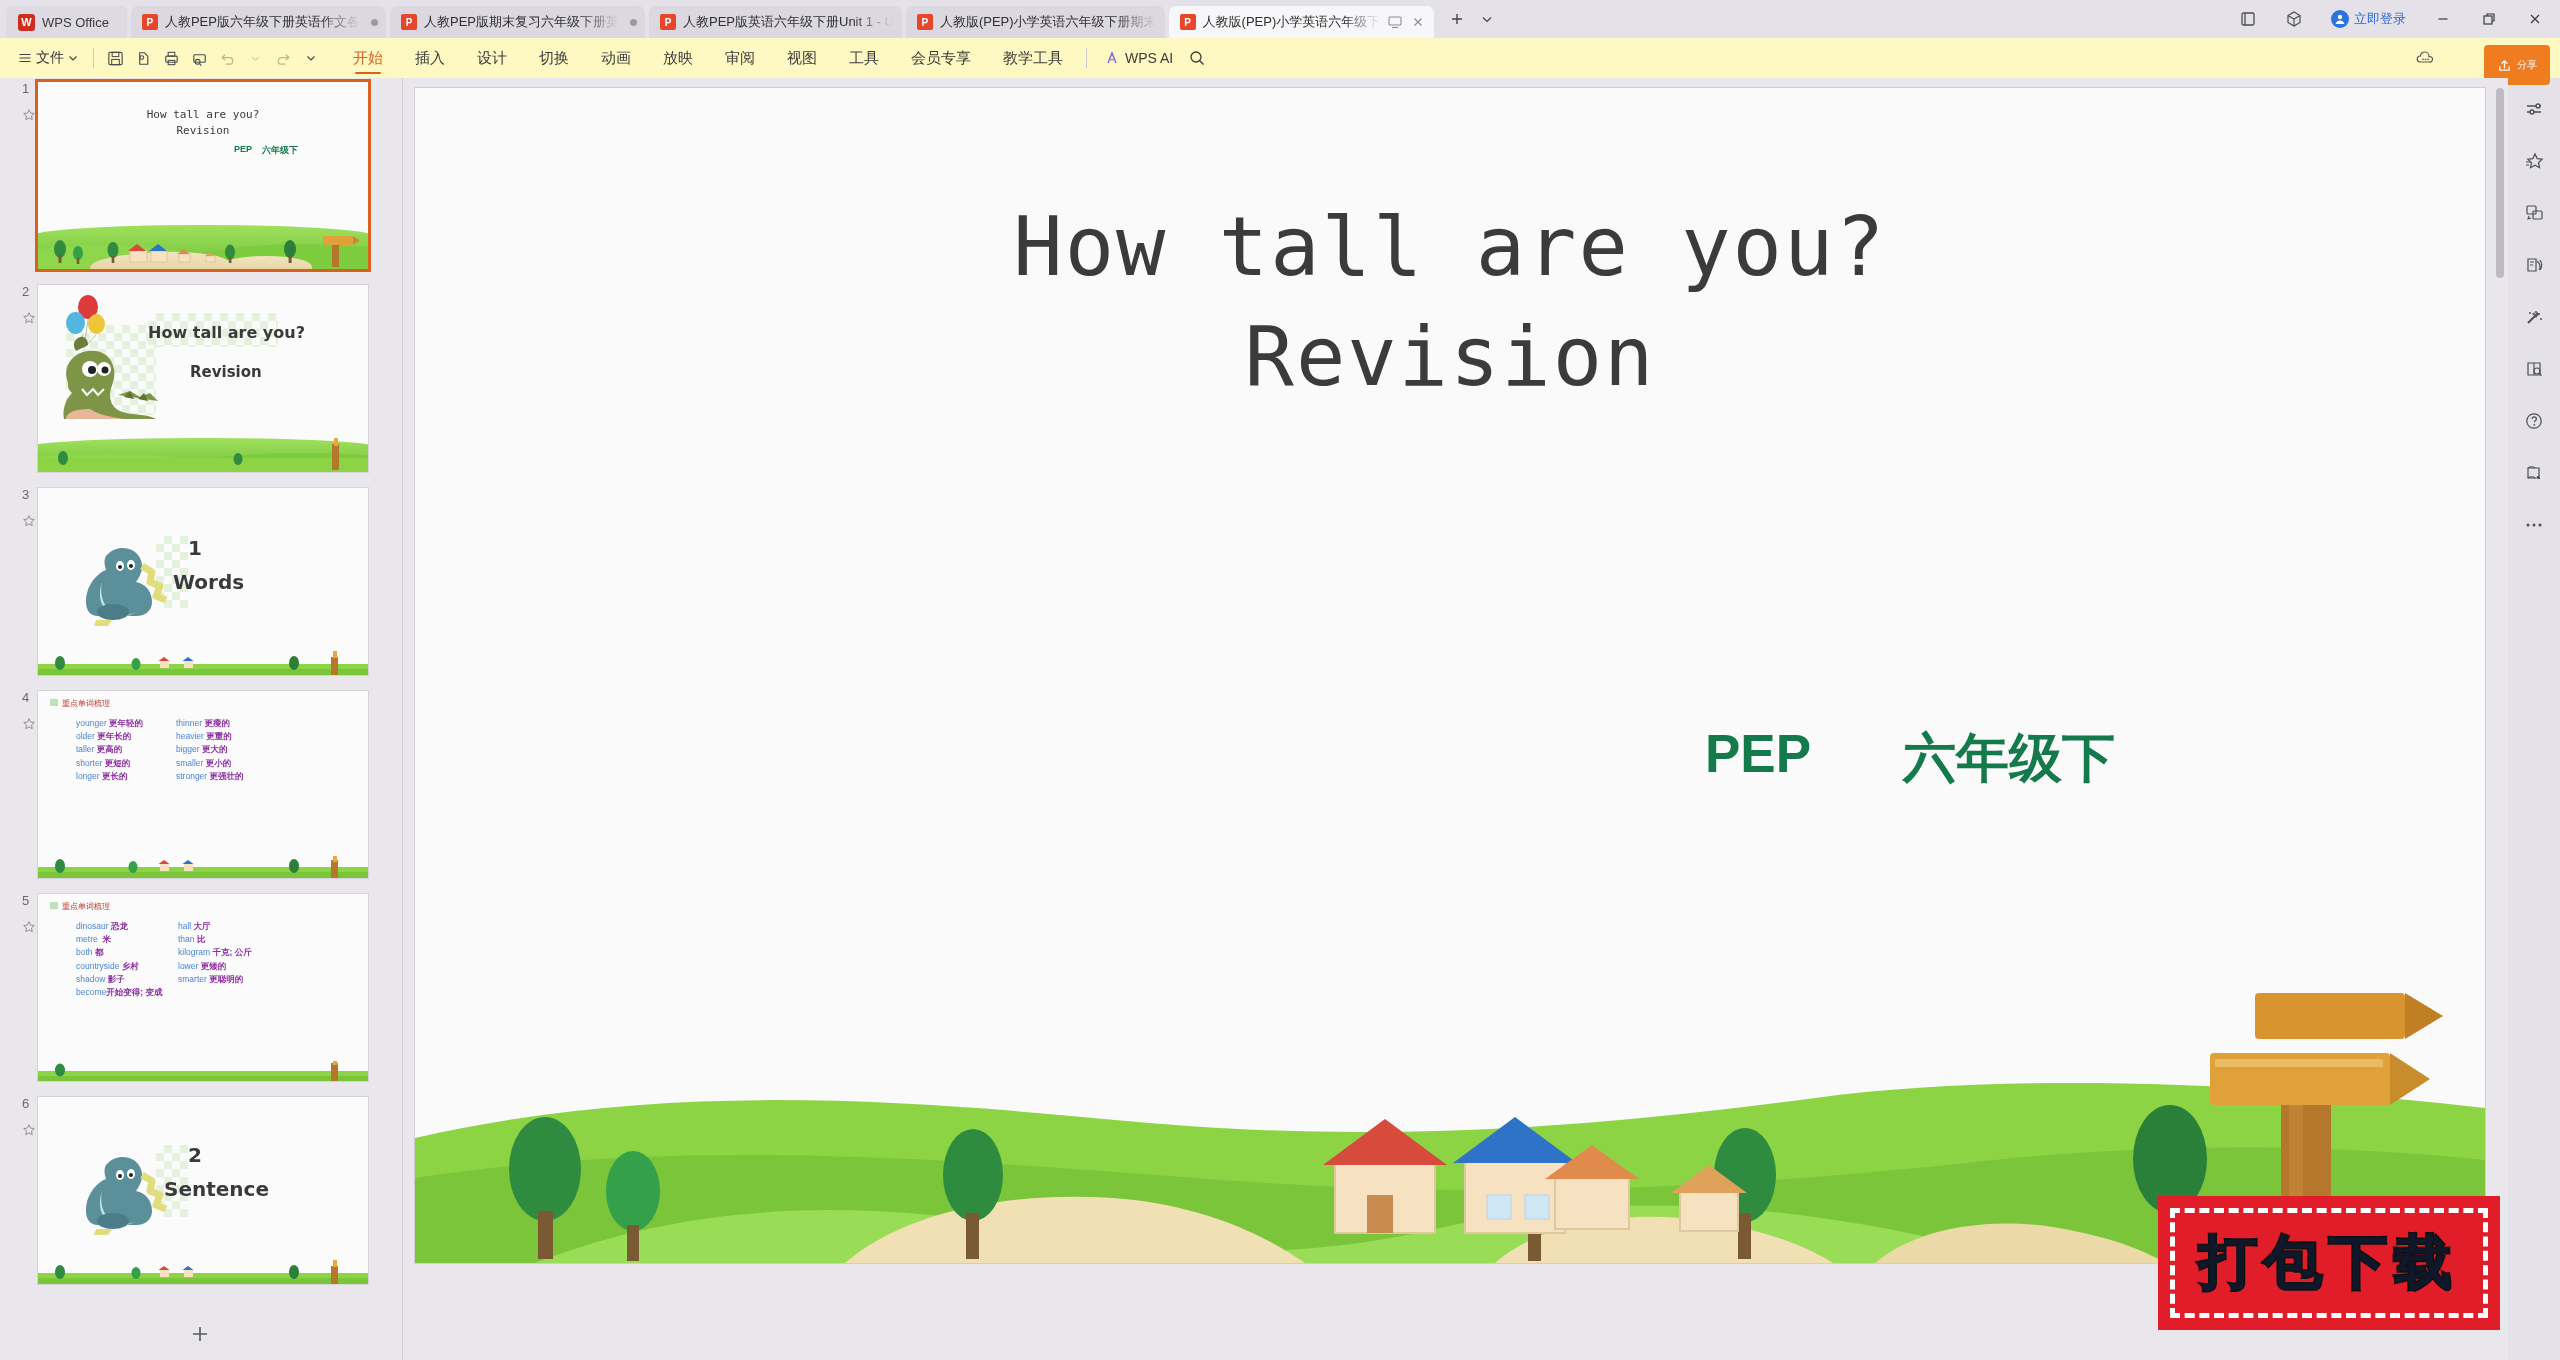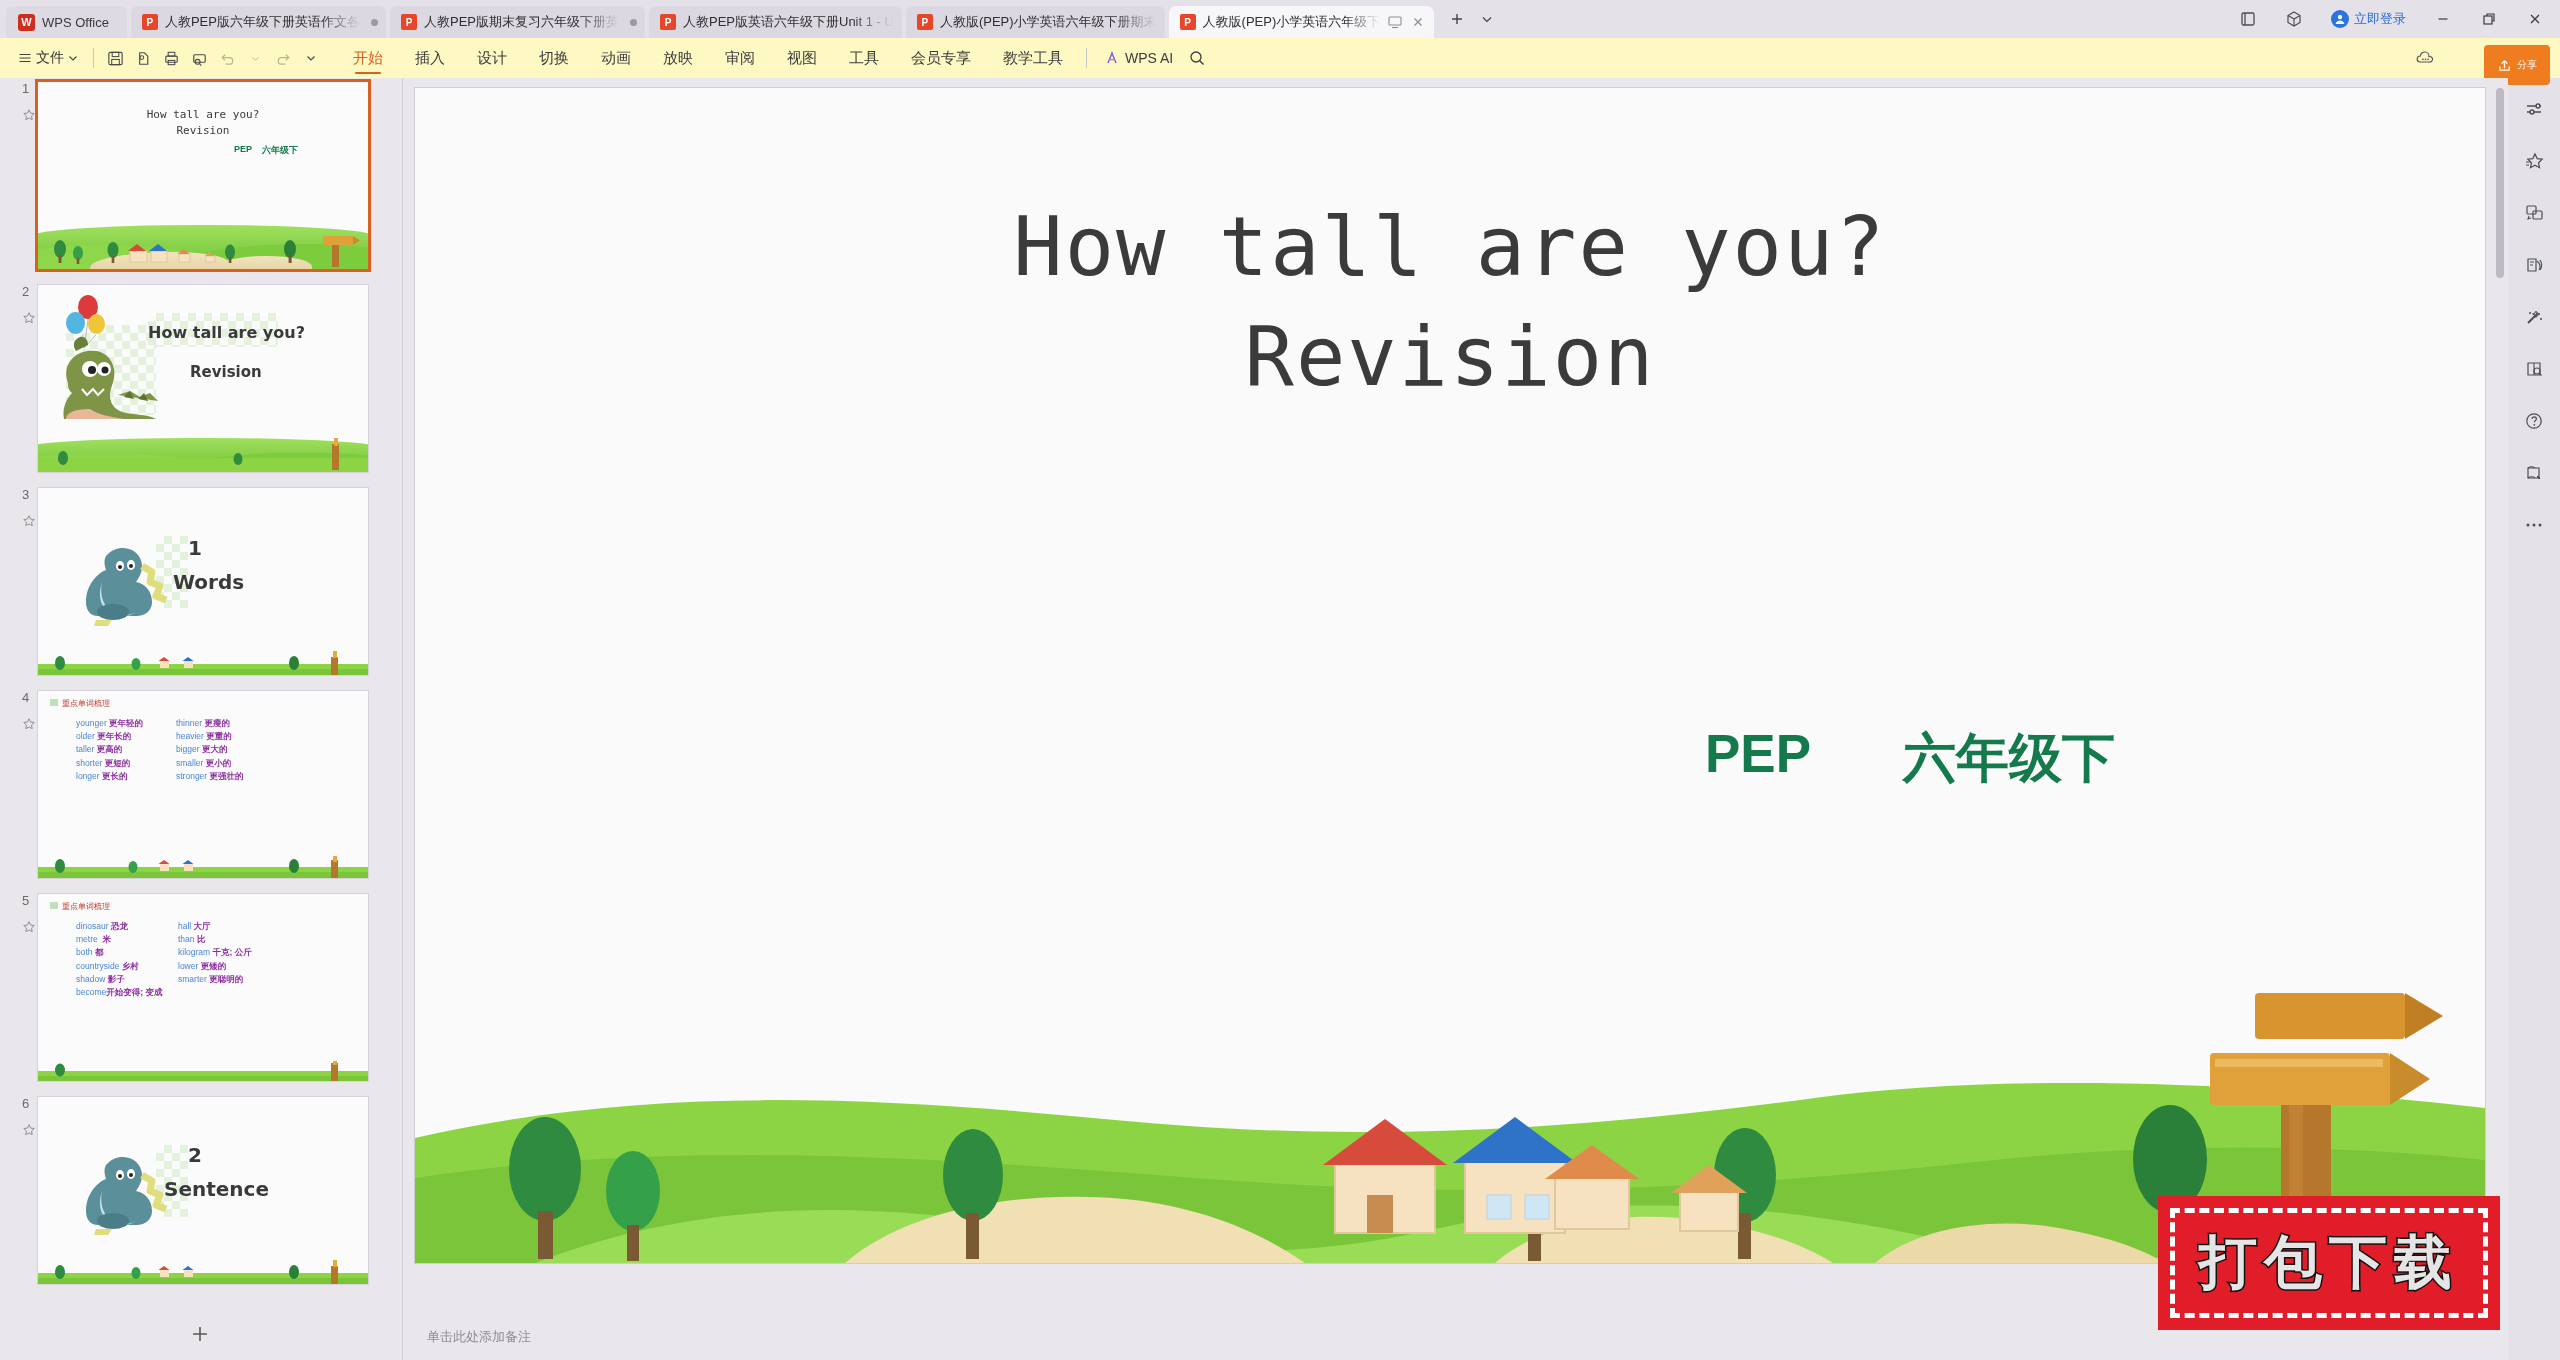--- a/index.html
+++ b/index.html
@@ -170,21 +170,21 @@
   .rail-ico { width:30px;height:26px; display:flex;align-items:center;justify-content:center; color:#4e4e54; }
 
   
   #stamp {
     position:absolute; right:66px; bottom:36px; width:330px; height:122px;
     background:#e01d28; border:7px solid #e01d28; outline:5px dashed #fff; outline-offset:-11px;
     display:flex;align-items:center;justify-content:center; z-index:40;
     box-shadow:0 0 0 6px #e01d28;
   }
   #stamp span {
-    font-size:58px; font-weight:bold; color:#e5e5e5; letter-spacing:7px;
+    font-size:58px; font-weight:bold; color:#0f172a; letter-spacing:7px;
     font-family:Liberation Sans, sans-serif;
     -webkit-text-stroke:3px #111; paint-order:stroke fill;
   }
 
   .dino { position:absolute; }
   .balloon { position:absolute; border-radius:50%; }
   .checker {
     position:absolute;
     background-image:
       linear-gradient(45deg,#dff0d8 25%,transparent 25%,transparent 75%,#dff0d8 75%),
@@ -752,23 +752,20 @@
             </g>
           </svg>
         </div>
       </div>
 
       <div id="canvas-scroll">
         <div id="canvas-thumb"></div>
       </div>
     </div>
 
-    <div id="notes">
-      <span>单击此处添加备注</span>
-    </div>
   </div>
 
   <div id="rail">
     <div class="rail-ico">
       <svg width="20" height="20" viewBox="0 0 20 20">
           <path d="M3 7h10M15 7h2M3 13h4M9 13h8" stroke="#4e4e54" stroke-width="1.3"></path>
           <circle cx="14" cy="7" r="2" fill="none" stroke="#4e4e54" stroke-width="1.3"></circle>
           <circle cx="8" cy="13" r="2" fill="none" stroke="#4e4e54" stroke-width="1.3"></circle>
         </svg>
     </div>

